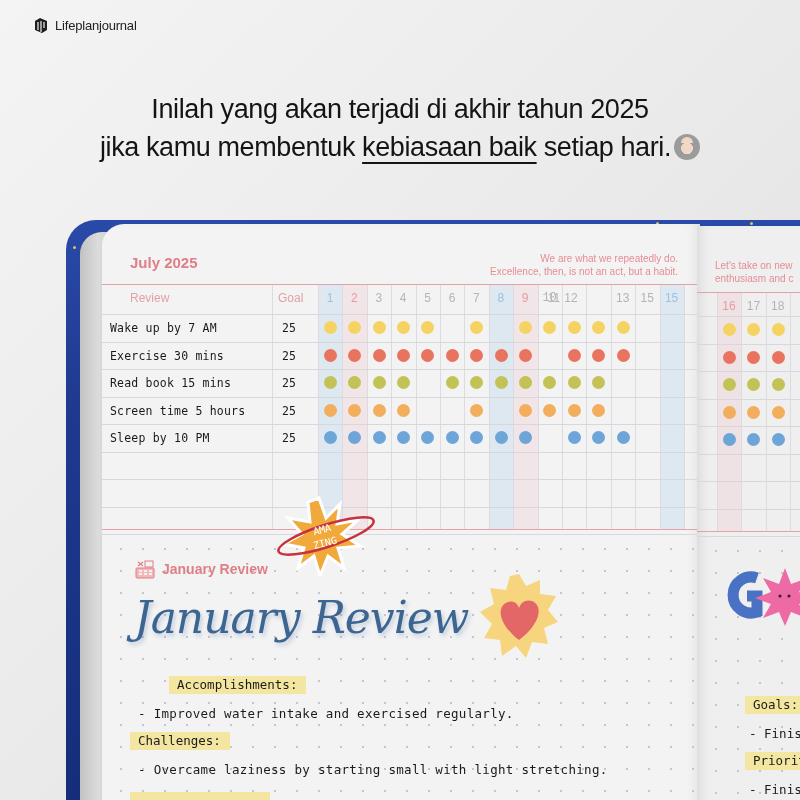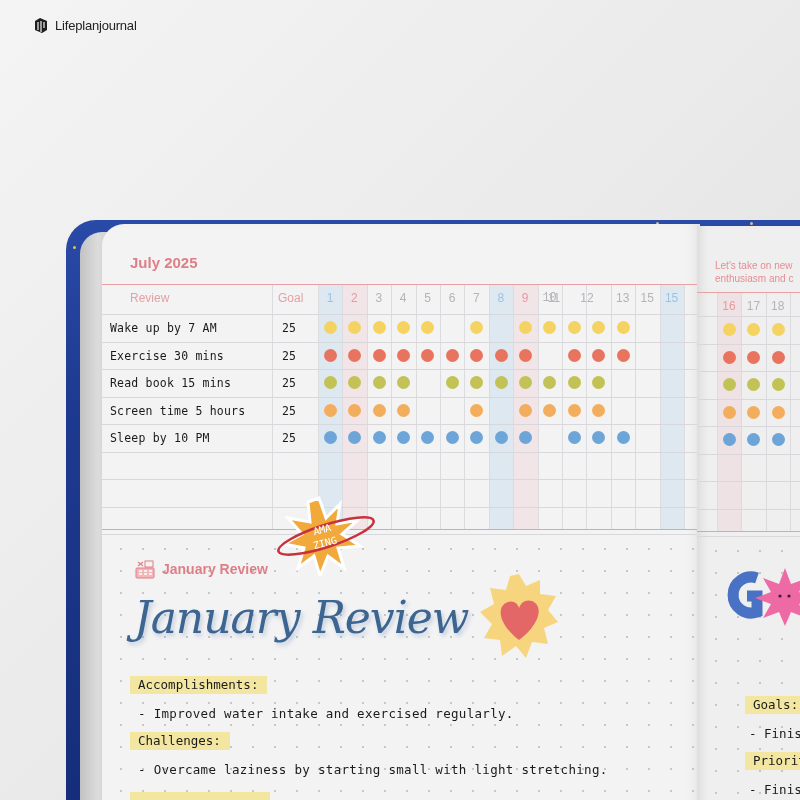--- a/index.html
+++ b/index.html
@@ -69,31 +69,37 @@
 
 <div class="brand">
   <svg class="brand-logo" viewBox="0 0 16 17">
     <path d="M2 4 L7 1 L14 4 L14 13 L9 16 L2 13 Z" fill="#1d1d1d"></path>
     <path d="M5 5 V13 M8 4 V15 M11 5 V11" stroke="#f2f2f2" stroke-width="1.2"></path>
   </svg>
   <span class="brand-name">Lifeplanjournal</span>
 </div>
 
 <div class="headline">
+  <div>Inilah yang akan terjadi di akhir tahun 2025</div>
+  <div><span>jika kamu membentuk </span><span class="u">kebiasaan baik</span><span> setiap hari.</span><span class="emoji"></span></div>
 </div>
 
 <div class="cover">
   <span class="cover-dot" style="left:7px;top:26px"></span>
   <span class="cover-dot" style="left:590px;top:2px"></span>
   <span class="cover-dot" style="left:684px;top:2px"></span>
 </div>
 <div class="page-edge"></div>
 
 <div class="page-left" id="pageLeft">
   <div class="month-title">July 2025</div>
+  <div class="quote">
+    <div>We are what we repeatedly do.</div>
+    <div>Excellence, then, is not an act, but a habit.</div>
+  </div>
 
   <div class="tracker" id="tracker">
     <span class="hdr" style="left:28px">Review</span>
     <span class="hdr" style="left:176px">Goal</span>
   <div class="col-tint tint-blue" style="left: 216px; width: 24.4px;"></div>
       <div class="col-tint tint-pink" style="left: 240.4px; width: 24.4px;"></div>
       <div class="col-tint tint-blue" style="left: 386.8px; width: 24.4px;"></div>
       <div class="col-tint tint-pink" style="left: 411.2px; width: 24.4px;"></div>
       <div class="col-tint tint-blue" style="left: 557.6px; width: 24.4px;"></div>
       <div class="vline" style="left: 170px;"></div>
@@ -126,21 +132,21 @@
       <span class="hdr-day pink" style="left: 240.4px;">2</span>
       <span class="hdr-day" style="left: 264.8px;">3</span>
       <span class="hdr-day" style="left: 289.2px;">4</span>
       <span class="hdr-day" style="left: 313.6px;">5</span>
       <span class="hdr-day" style="left: 338px;">6</span>
       <span class="hdr-day" style="left: 362.4px;">7</span>
       <span class="hdr-day blue" style="left: 386.8px;">8</span>
       <span class="hdr-day pink" style="left: 411.2px;">9</span>
       <span class="hdr-day" style="left: 435.6px; font-family: Liberation Mono, monospace;">10</span>
       <span class="hdr-day" style="left: 440px;">11</span>
-      <span class="hdr-day" style="left: 473px;">12</span>
+      <span class="hdr-day" style="left: 457px;">12</span>
       <span class="hdr-day" style="left: 508.8px;">13</span>
       <span class="hdr-day" style="left: 533.2px;">15</span>
       <span class="hdr-day blue" style="left: 557.6px;">15</span>
       <span class="habit-name" style="top: 36px;">Wake up by 7 AM</span>
       <span class="habit-goal" style="top: 36px;">25</span>
       <span class="dot" style="left: 221.7px; top: 36px; background: rgb(245, 211, 98);"></span>
       <span class="dot" style="left: 246.1px; top: 36px; background: rgb(245, 211, 98);"></span>
       <span class="dot" style="left: 270.5px; top: 36px; background: rgb(245, 211, 98);"></span>
       <span class="dot" style="left: 294.9px; top: 36px; background: rgb(245, 211, 98);"></span>
       <span class="dot" style="left: 319.3px; top: 36px; background: rgb(245, 211, 98);"></span>
@@ -244,21 +250,21 @@
   </div>
 
   <div class="script-title">January Review</div>
 
   <svg class="sticker" style="left:376px;top:348px" width="82" height="90" viewBox="0 0 82 90">
     <polygon points="41,2 48,14 62,8 62,22 78,24 70,38 80,50 66,56 70,72 54,70 48,86 38,74 24,84 22,68 6,66 14,52 2,40 16,32 12,16 28,18 32,4" fill="#f6d57e"></polygon>
     <path d="M41 68 C 20 52, 18 34, 30 30 C 36 28, 40 32, 41 36 C 43 30, 48 27, 54 29 C 66 34, 62 52, 41 68 Z" fill="#e46767"></path>
   </svg>
 
   <div id="sections">
-      <div class="section-tag" style="top: 452px;">Accomplishments:</div>
+      <div class="section-tag" style="top: 452px; margin-left: 39px;">Accomplishments:</div>
       <div class="bullet" style="top: 482px;">- Improved water intake and exercised regularly.</div>
       <div class="section-tag" style="top: 508px;">Challenges:</div>
       <div class="bullet" style="top: 538px;">- Overcame laziness by starting small with light stretching.</div>
       <div class="section-tag" style="top: 568px; width: 140px; height: 14px;"></div>
     </div>
 </div>
 
 <div class="page-right" id="pageRight">
   <div class="quote-right">
     <div>Let's take on new</div>

